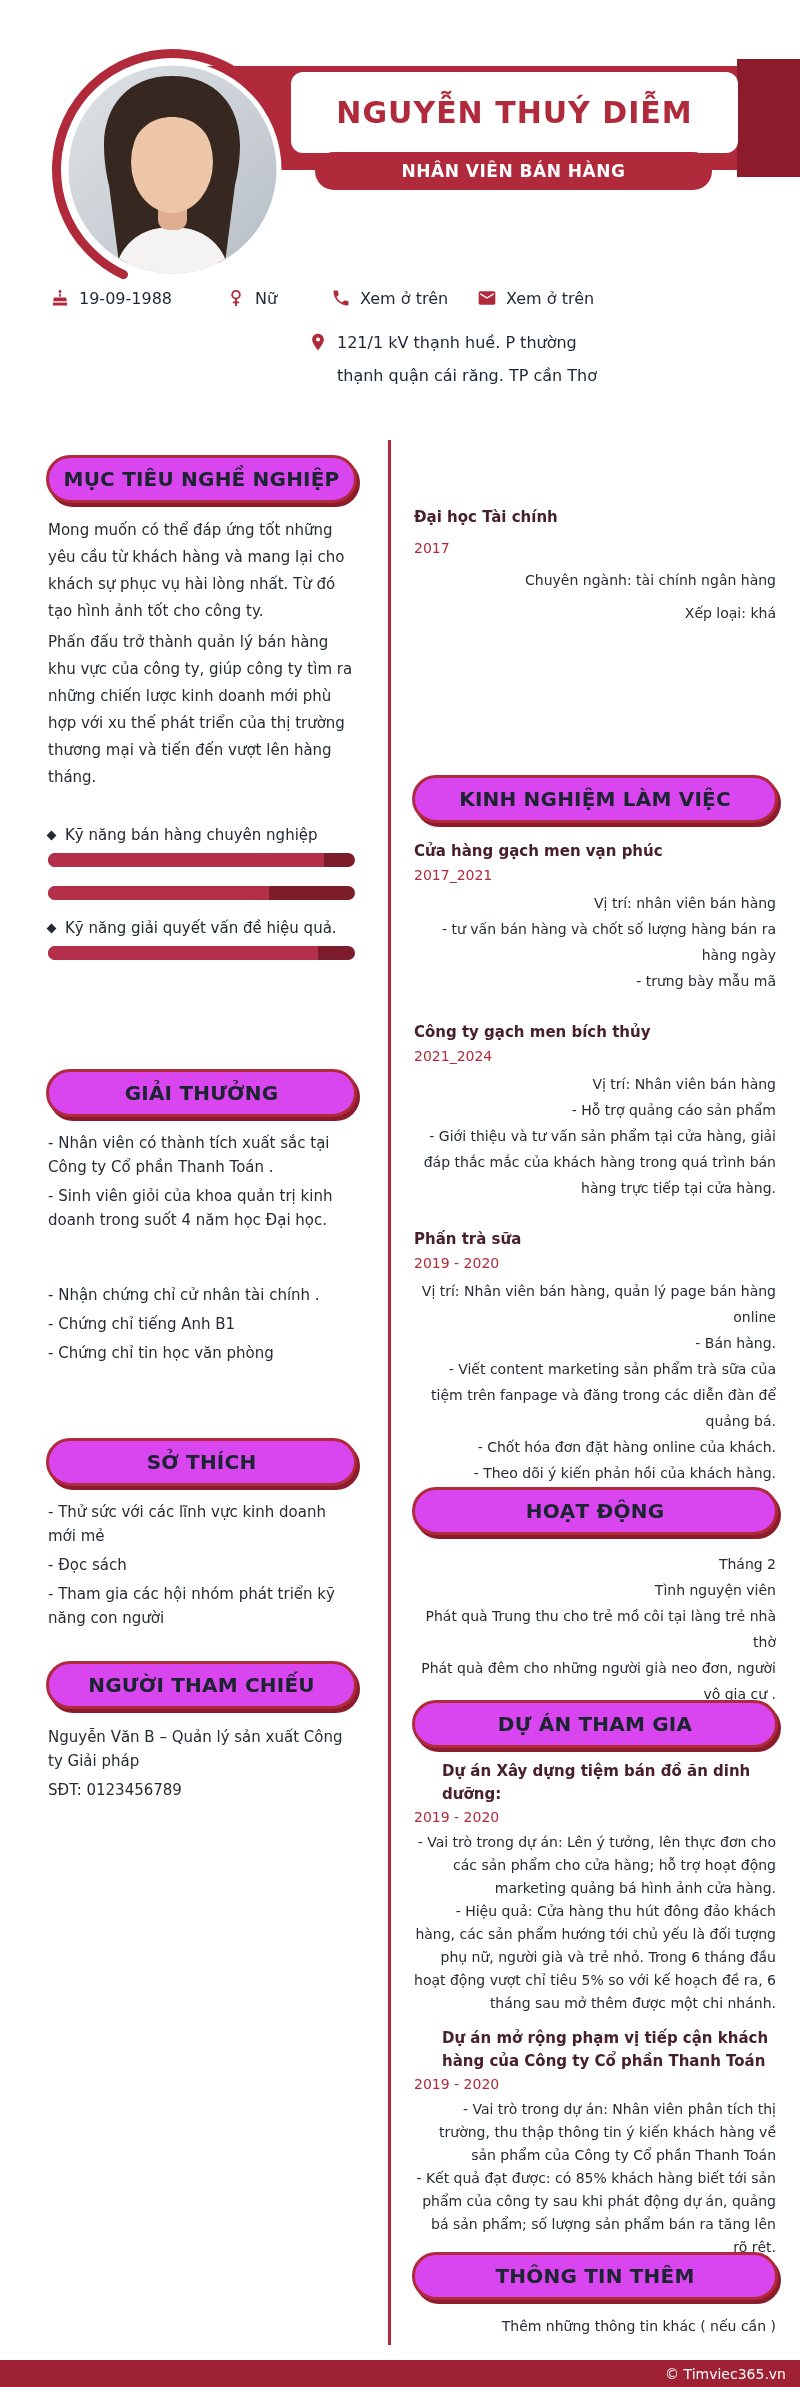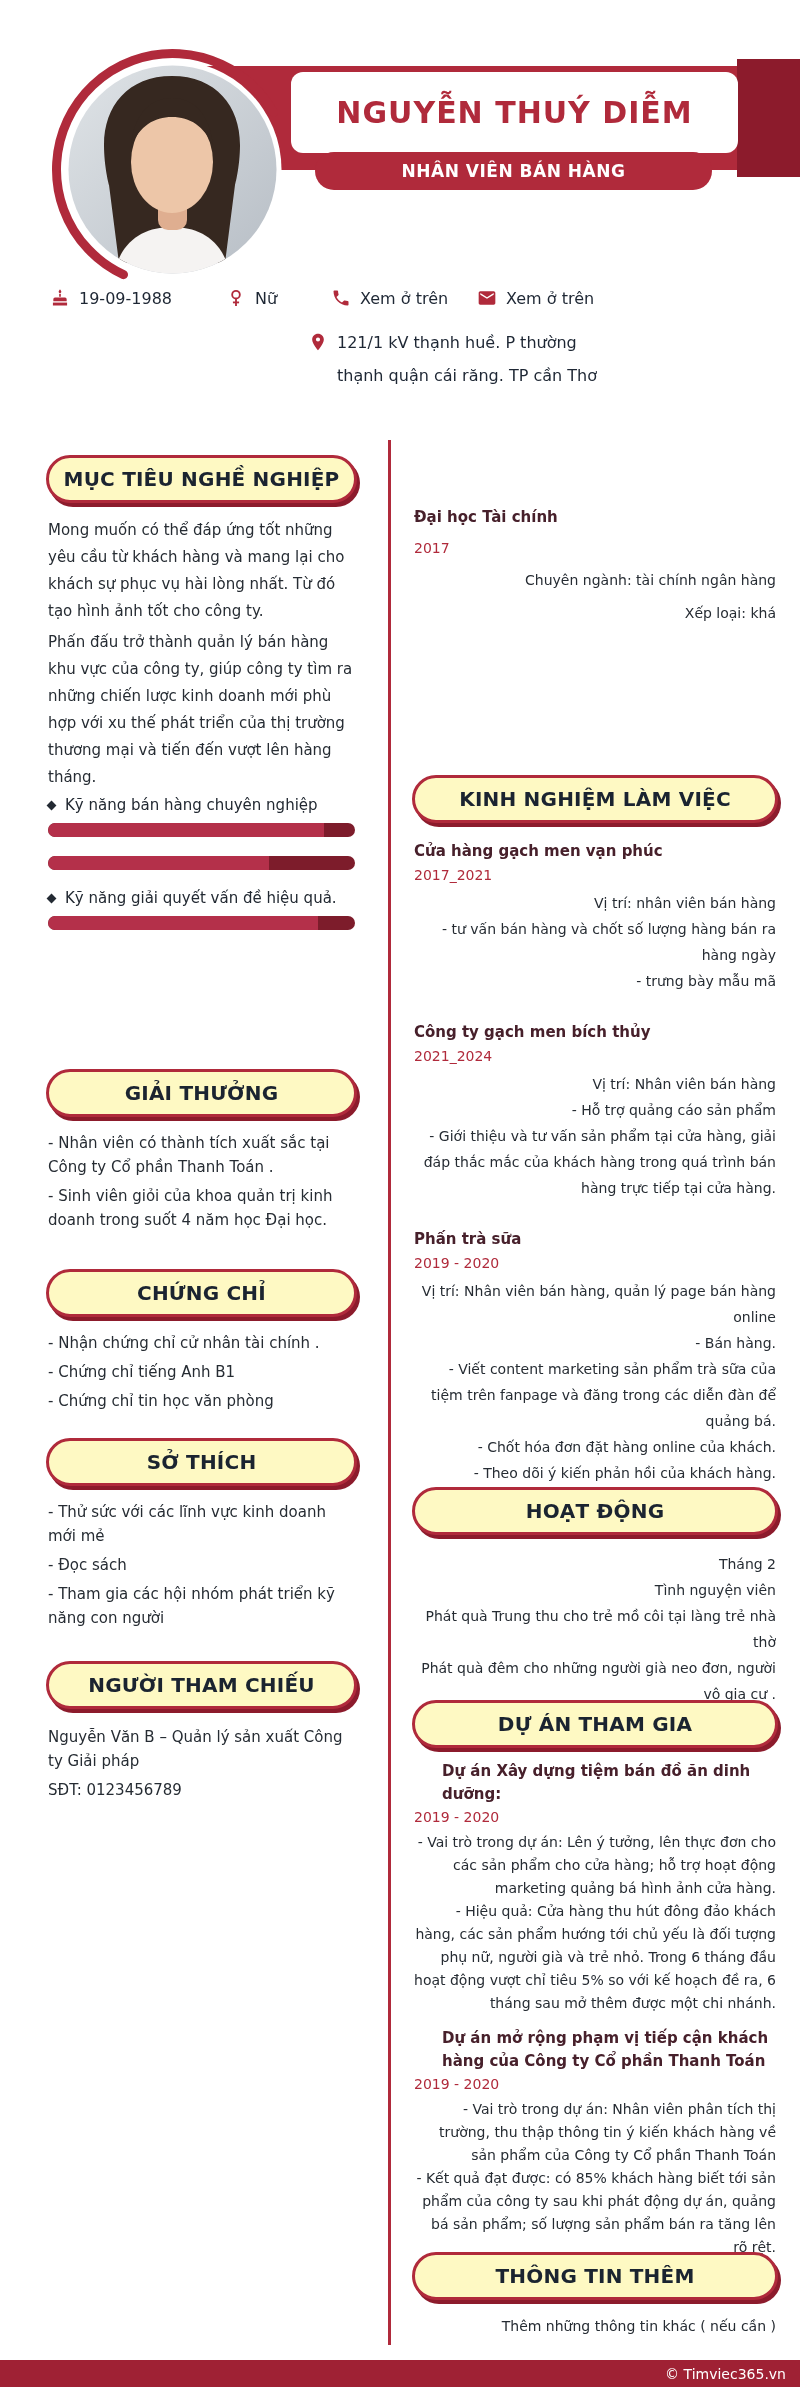--- a/index.html
+++ b/index.html
@@ -31,21 +31,21 @@
   #pi-phone   { left:331px; top:288px; }
   #pi-email   { left:477px; top:288px; }
   #pi-address { left:308px; top:332px; }
   #pi-address2{ left:337px; top:366px; }
   
   .v-divider { position:absolute; left:388px; top:440px; width:3px; height:1905px; background:#b02a3b; }
   .sec { position:absolute; background:transparent; }
   .sec.l { left:46px;  width:311px; }
   .sec.r { left:412px; width:366px; }
   .pill {
-    border:3px solid #b02a3b; background:#fef9c3; border-radius:26px;
+    border:3px solid #b02a3b; background:#d946ef; border-radius:26px;
     box-shadow:3px 4px 0 #8c1b2c; text-align:center; font-weight:bold;
     font-size:20px; color:#1b2430; padding:9px 4px; letter-spacing:.2px;
   }
   .sec-body { margin-top:14px; padding:0 2px; }
   
   .par  { font-size:15px; line-height:27px; margin:0 0 4px; color:#262c33; }
   .li   { font-size:15px; line-height:24px; margin:0 0 5px; color:#262c33; }
   .rtext{ font-size:14px; line-height:26px; margin:0; color:#262c33;text-align:right; }
   .subh { font-size:15px; font-weight:bold; color:#47202b; margin:0; line-height:24px; }
   .date { font-size:14px; color:#b02a3b; margin:0 0 3px; line-height:24px; }
@@ -152,21 +152,21 @@
 
   <div class="sec l" style="top:455px">
     <div class="pill">MỤC TIÊU NGHỀ NGHIỆP</div>
     <div class="sec-body">
       <p class="par">Mong muốn có thể đáp ứng tốt những yêu cầu từ khách hàng và mang lại cho khách sự phục vụ hài lòng nhất. Từ đó tạo hình ảnh tốt cho công ty.</p>
       <p class="par">Phấn đấu trở thành quản lý bán hàng khu vực của công ty, giúp công ty tìm ra những chiến lược kinh doanh mới phù hợp với xu thế phát triển của thị trường thương mại và tiến đến vượt lên hàng tháng.</p>
     </div>
   </div>
 
   <div class="sec l" style="top:792px">
-    <div class="sec-body" style="margin-top:4px">
+    <div class="sec-body" style="margin-top:34px">
       <div class="skill">
         <div class="skill-label">
             <span class="diamond"></span>
             <span>Kỹ năng bán hàng chuyên nghiệp</span>
           </div>
         <div class="bar">
             <div class="fill" style="width: 90%;"></div>
           </div>
       </div>
       <div class="skill">
@@ -188,21 +188,20 @@
 
   <div class="sec l" style="top:1069px">
     <div class="pill">GIẢI THƯỞNG</div>
     <div class="sec-body">
       <p class="li">- Nhân viên có thành tích xuất sắc tại Công ty Cổ phần Thanh Toán .</p>
       <p class="li">- Sinh viên giỏi của khoa quản trị kinh doanh trong suốt 4 năm học Đại học.</p>
     </div>
   </div>
 
   <div class="sec l" style="top:1269px">
-    <div class="pill">CHỨNG CHỈ</div>
     <div class="sec-body">
       <p class="li">- Nhận chứng chỉ cử nhân tài chính .</p>
       <p class="li">- Chứng chỉ tiếng Anh B1</p>
       <p class="li">- Chứng chỉ tin học văn phòng</p>
     </div>
   </div>
 
   <div class="sec l" style="top:1438px">
     <div class="pill">SỞ THÍCH</div>
     <div class="sec-body">

